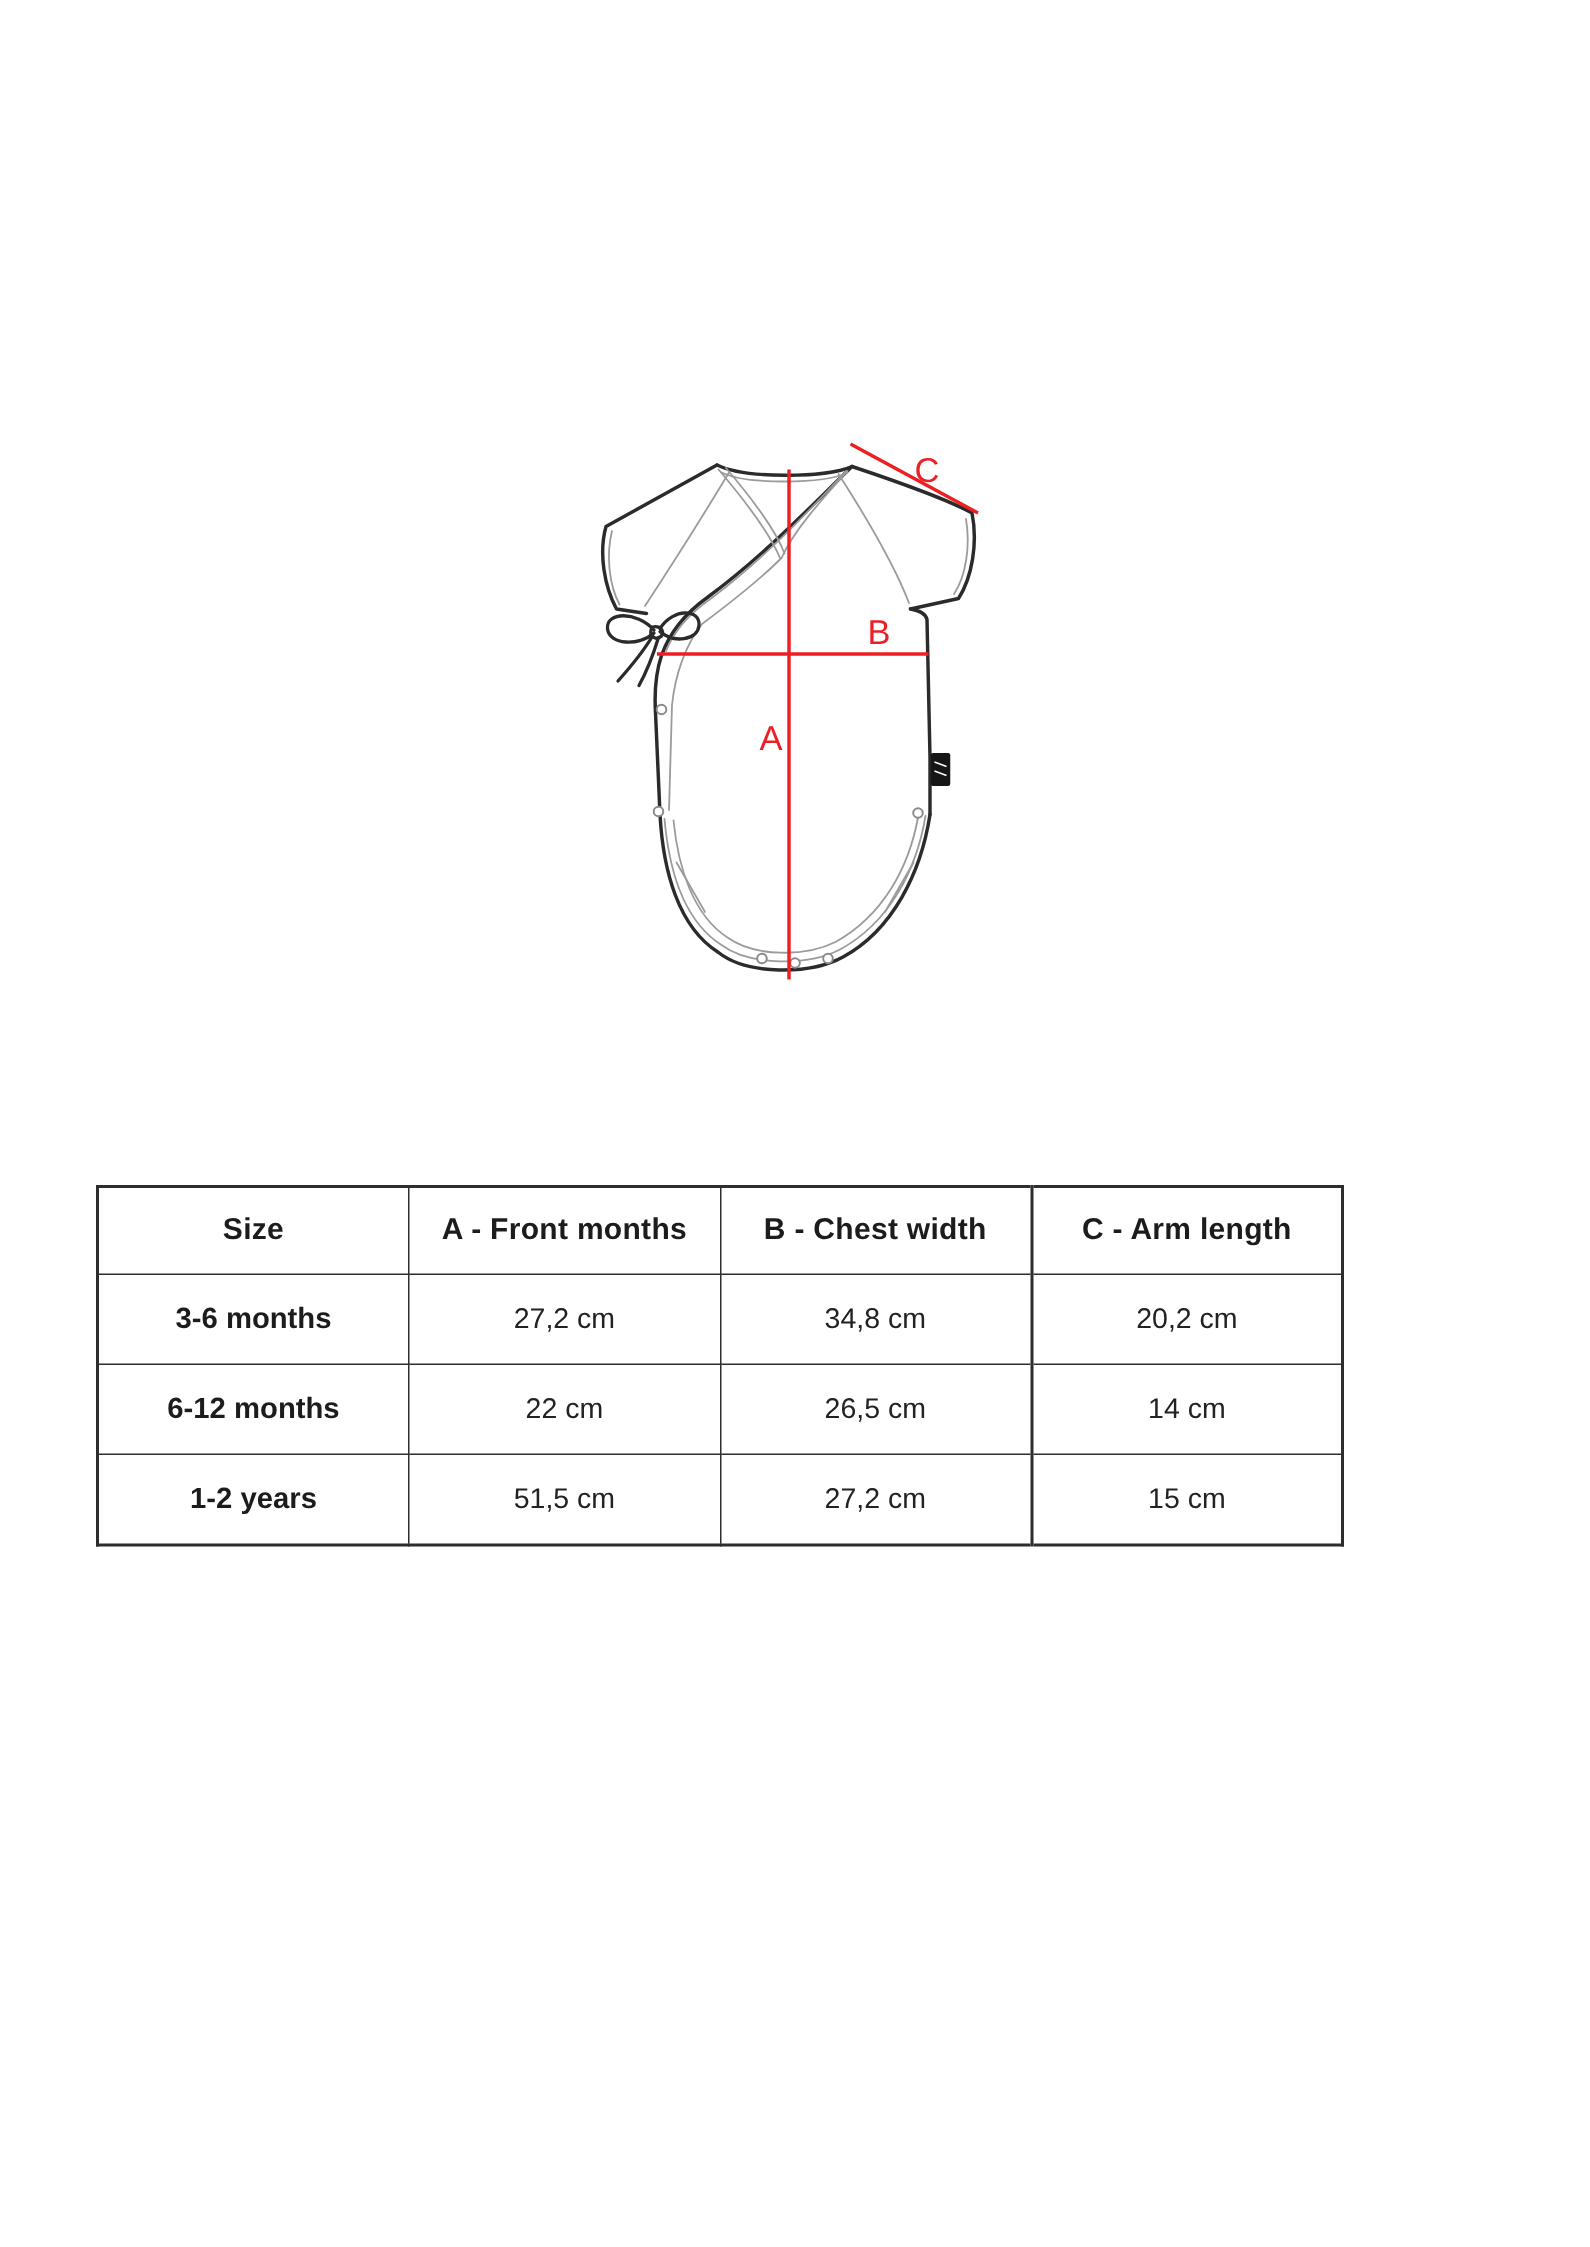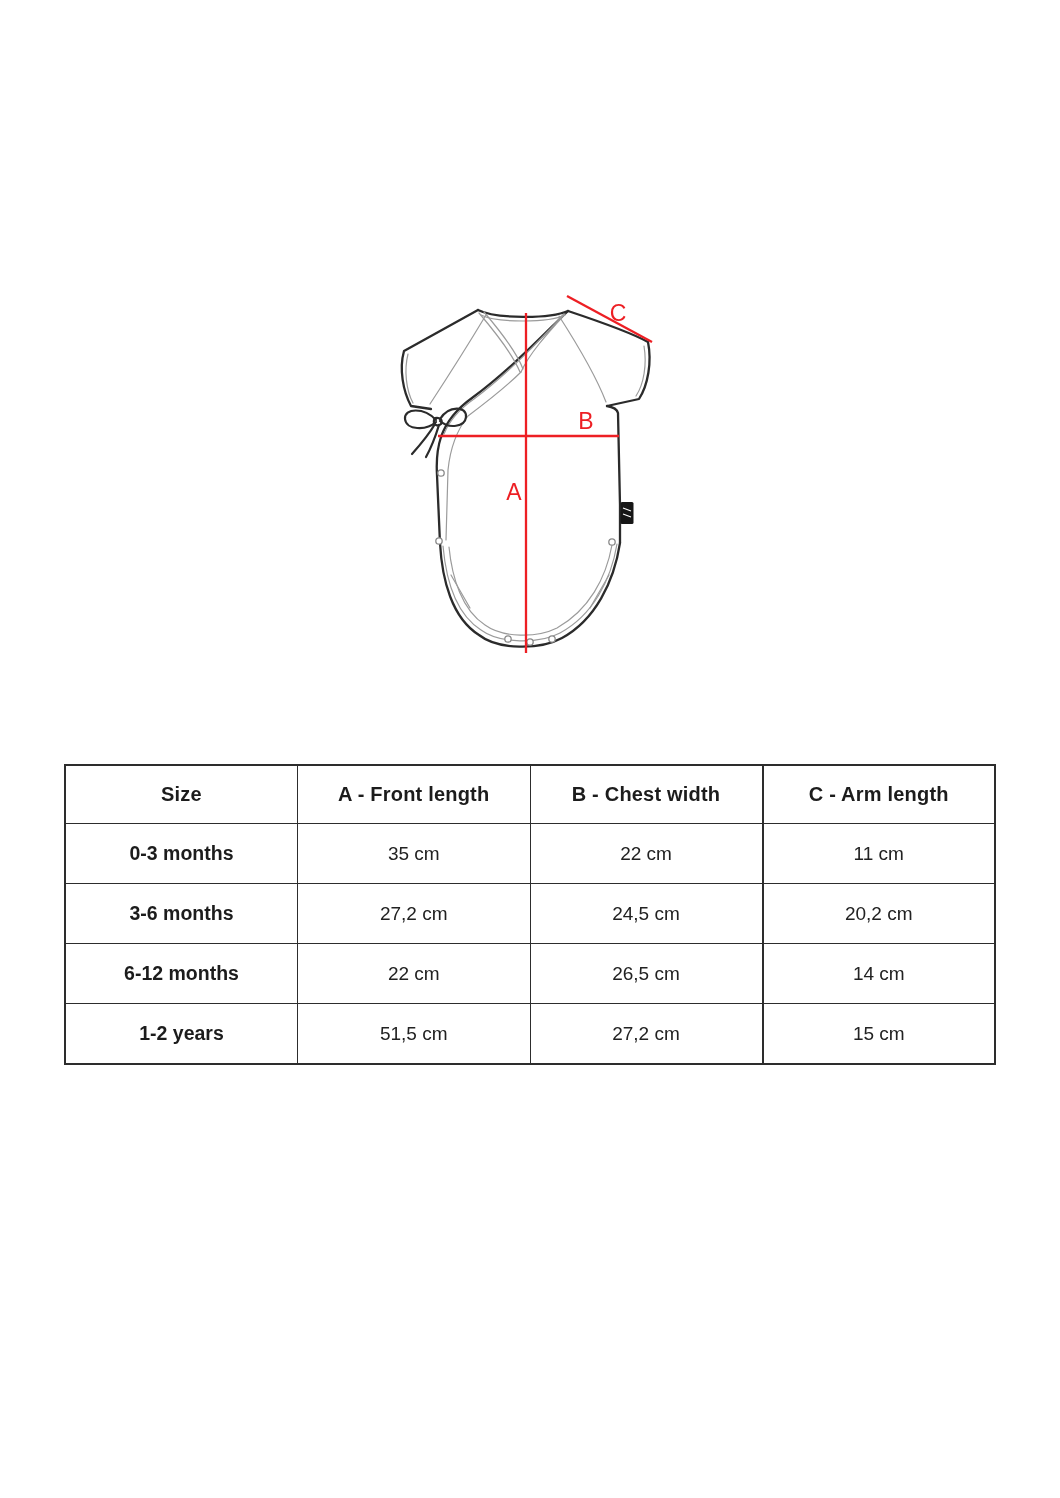--- a/index.html
+++ b/index.html
@@ -18,22 +18,22 @@
   .diagram-svg {
     position: absolute;
     left: 0;
     top: 0;
     width: 1060px;
     height: 1498px;
   }
   .size-table-wrap {
     position: absolute;
     left: 64px;
-    top: 764px;
-    width: 932px;
+    top: 790px;
+    width: 832px;
   }
   table.size-table {
     width: 100%;
     border-collapse: collapse;
     table-layout: fixed;
     border: 2px solid #2d2d2d;
     color: #1c1c1c;
   }
   table.size-table th,
   table.size-table td {
@@ -136,36 +136,30 @@
     <table class="size-table">
       <colgroup>
           <col>
           <col>
           <col>
           <col>
         </colgroup>
       <thead>
         <tr>
           <th>Size</th>
-          <th>A - Front length</th>
+          <th>A - Front months</th>
           <th>B - Chest width</th>
           <th>C - Arm length</th>
         </tr>
       </thead>
       <tbody>
         <tr>
-          <td class="size-cell">0-3 months</td>
-          <td class="value-cell">35 cm</td>
-          <td class="value-cell">22 cm</td>
-          <td class="value-cell">11 cm</td>
-        </tr>
-        <tr>
           <td class="size-cell">3-6 months</td>
           <td class="value-cell">27,2 cm</td>
-          <td class="value-cell">24,5 cm</td>
+          <td class="value-cell">34,8 cm</td>
           <td class="value-cell">20,2 cm</td>
         </tr>
         <tr>
           <td class="size-cell">6-12 months</td>
           <td class="value-cell">22 cm</td>
           <td class="value-cell">26,5 cm</td>
           <td class="value-cell">14 cm</td>
         </tr>
         <tr>
           <td class="size-cell">1-2 years</td>

